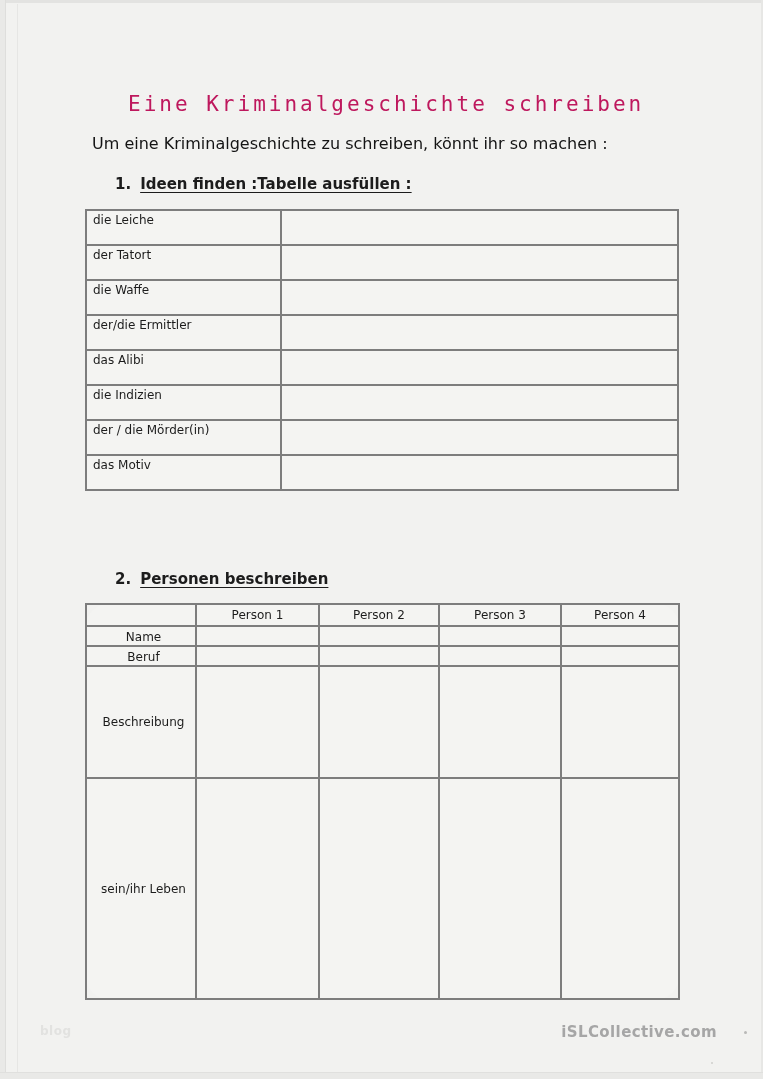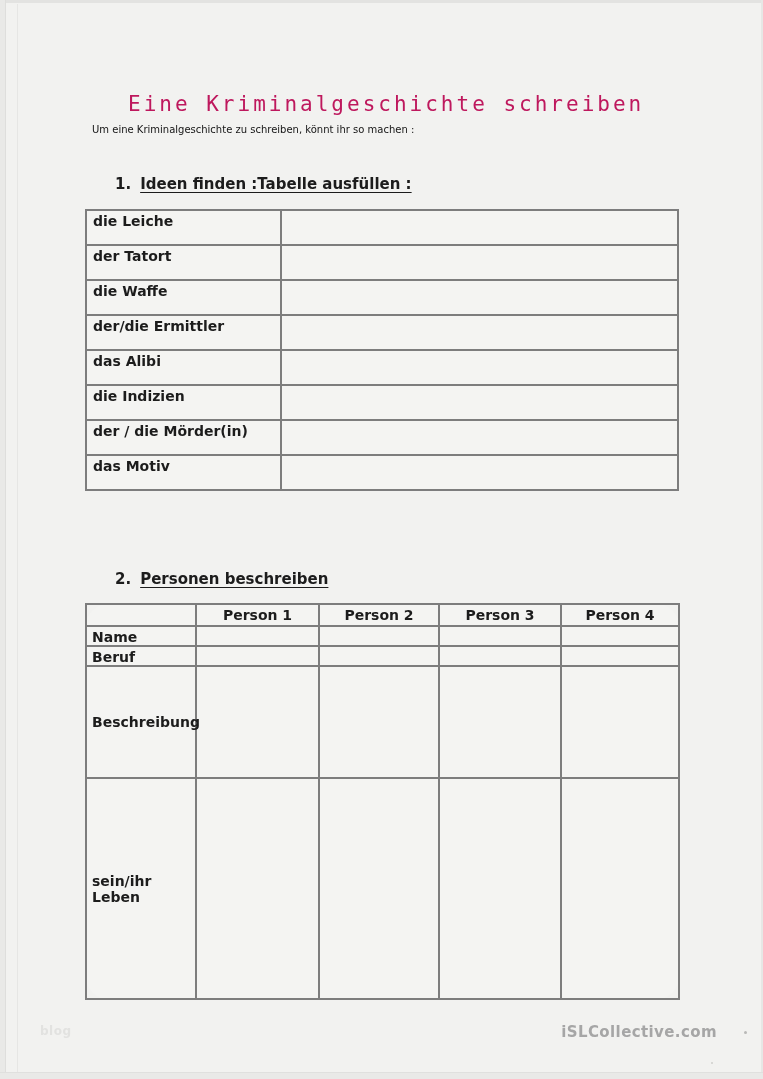--- a/index.html
+++ b/index.html
@@ -30,23 +30,23 @@
     font-family: "DejaVu Sans Mono", monospace;
     font-weight: normal;
     font-size: 21px;
     letter-spacing: 3px;
     color: #be185d;
     white-space: nowrap;
   }
   .intro {
     position: absolute;
     left: 92px;
-    top: 124px;
-    margin: 0;
-    font-size: 10px;
+    top: 134px;
+    margin: 0;
+    font-size: 16px;
     color: #141414;
     white-space: nowrap;
   }
   .section-heading {
     position: absolute;
     margin: 0;
     font-size: 15px;
     font-weight: bold;
     white-space: nowrap;
   }
@@ -59,35 +59,35 @@
   .s2 { left: 115px; top: 570px; }
 
   table {
     position: absolute;
     border-collapse: collapse;
     table-layout: fixed;
     background: #f4f4f2;
   }
   td, th {
     border: 2px solid #7d7d7d;
-    font-size: 14px;
-    font-weight: bold;
+    font-size: 12px;
+    font-weight: normal;
     padding: 0;
     box-sizing: border-box;
   }
   
   .ideas { left: 85px; top: 209px; width: 592px; }
   .ideas td { height: 35px; vertical-align: top; }
   .ideas td.label { width: 195px; padding: 2px 0 0 6px; }
   .ideas td.blank { width: 397px; }
 
   
   .persons { left: 85px; top: 603px; width: 593px; border-radius: 26px; }
   .persons th { text-align: center; vertical-align: middle; }
-  .persons td.label { text-align: left; padding-left: 5px; }
+  .persons td.label { text-align: center; padding-left: 5px; }
   .persons tr.hdr   th, .persons tr.hdr td { height: 22px; }
   .persons tr.short td { height: 20px; vertical-align: middle; padding-top: 1px; }
   .persons tr.tall  td { height: 112px; vertical-align: middle; margin-left: 12px; }
   .persons tr.xtall td { height: 221px; vertical-align: middle; }
 
   .footer-blog {
     position: absolute;
     left: 40px;
     top: 1024px;
     font-size: 12px;

